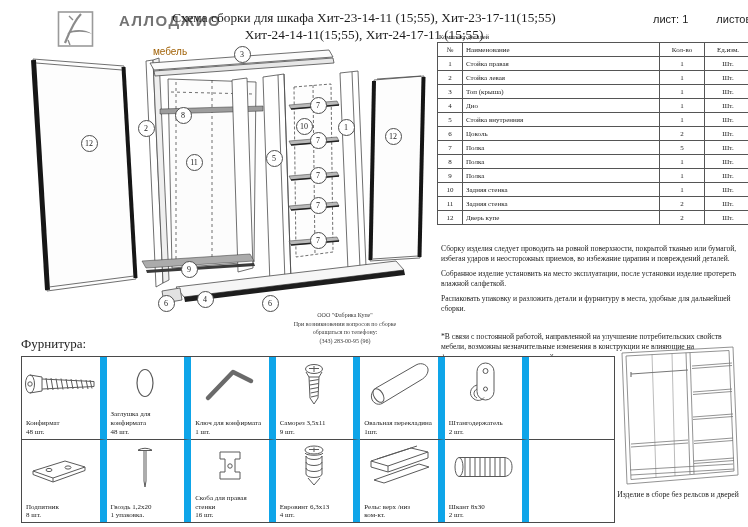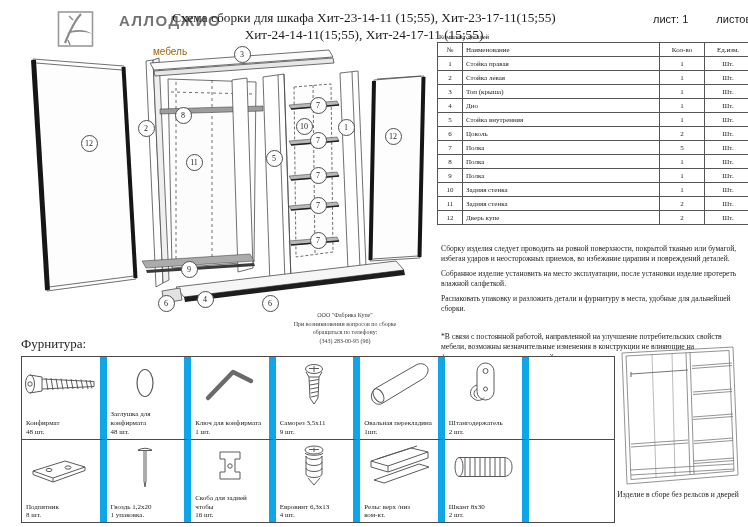--- a/index.html
+++ b/index.html
@@ -416,21 +416,21 @@
     </div>
 
     <div class="hw-cell">
       <div class="hw-icon">
         <svg width="80" height="52" viewBox="0 0 80 52" stroke="#5a5a5a" fill="none" stroke-width="1">
           <path d="M30,11 h20 v7 h-5 v13 h5 v7 h-20 v-7 h5 v-13 h-5 Z"></path>
           <circle cx="40" cy="25" r="2.2"></circle>
         </svg>
       </div>
       <div class="hw-label">
-          <div>Скоба для задней чтобы</div>
+          <div>Скоба для правая стенки</div>
           <div>16 шт.</div>
         </div>
     </div>
 
     <div class="hw-cell">
       <div class="hw-icon">
         <svg width="80" height="52" viewBox="0 0 80 52" stroke="#5a5a5a" fill="none" stroke-width="1">
           <ellipse cx="40" cy="9" rx="9" ry="4"></ellipse>
           <path d="M35,8.5 h10 M40,6.5 v4.5"></path>
           <path d="M31,12 C32,15 48,15 49,12"></path>

